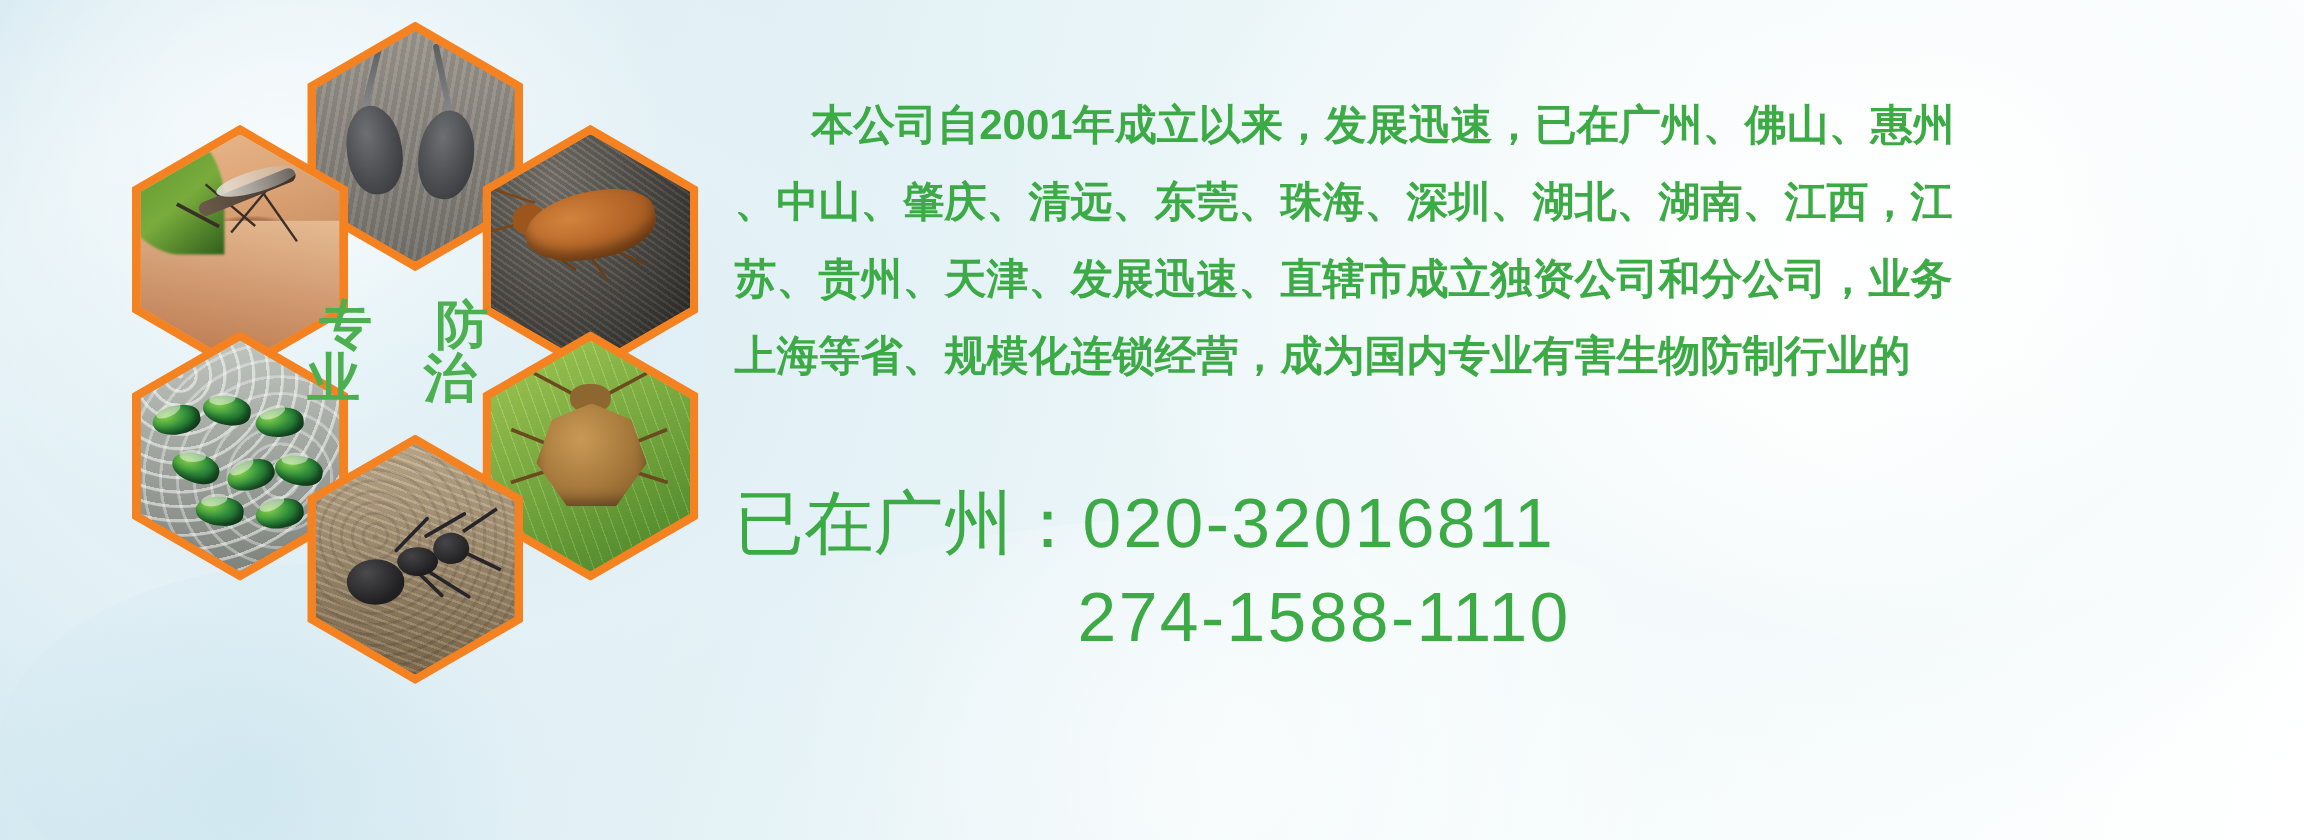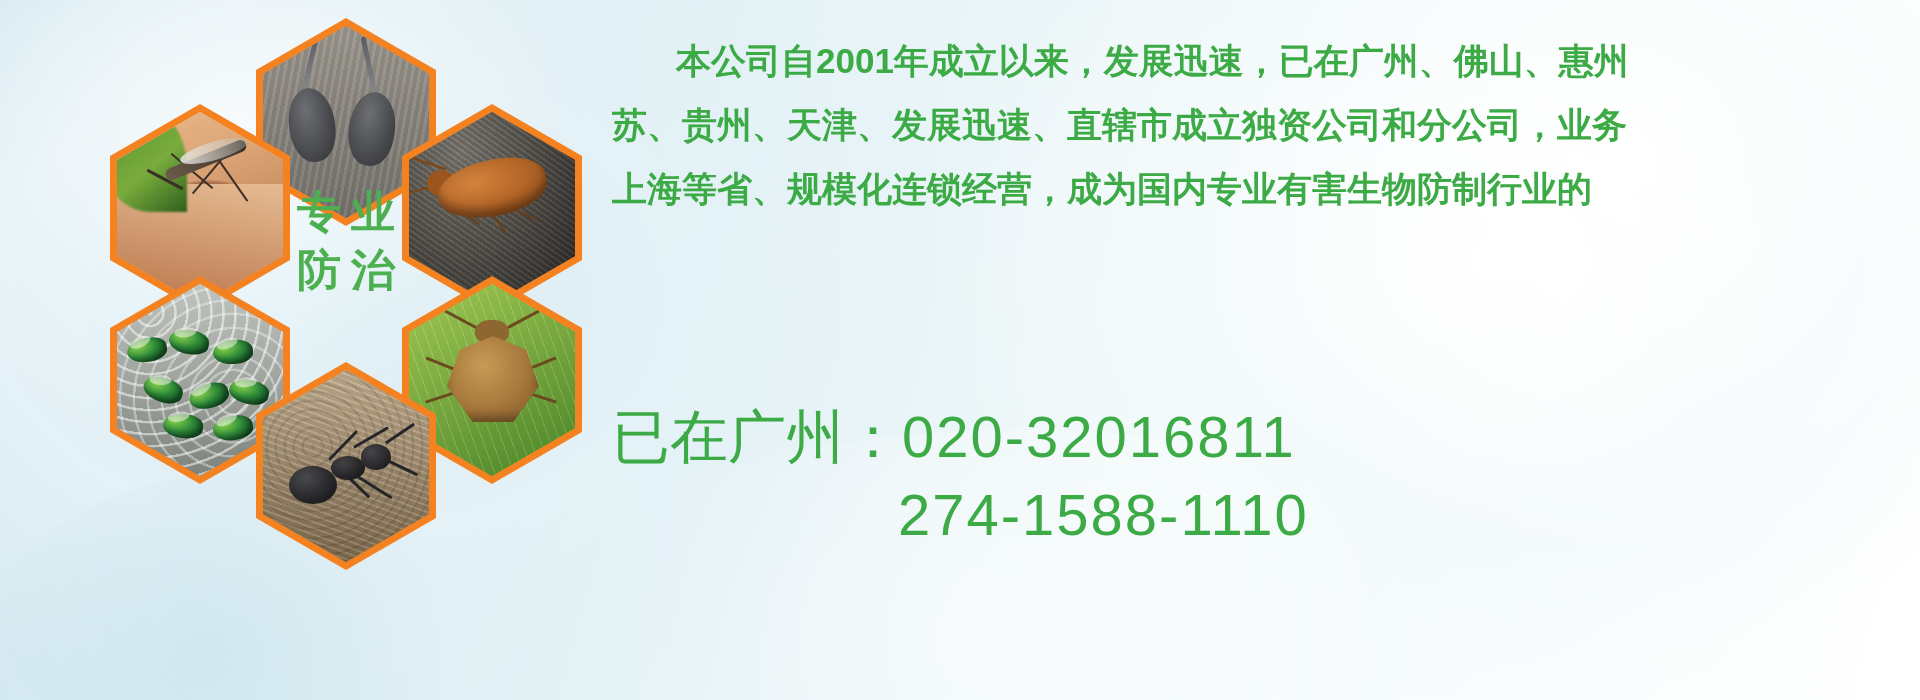--- a/index.html
+++ b/index.html
@@ -46,21 +46,21 @@
   .h-rats    {left:176px;top:10px;}
   .h-mosq    {left:30px;top:96px;}
   .h-roach   {left:322px;top:96px;}
   .h-flies   {left:30px;top:268px;}
   .h-bug     {left:322px;top:268px;}
   .h-ant     {left:176px;top:354px;}
 
   
   .comb-label{
     position:absolute;left:176px;top:182px;width:180px;height:208px;
-    display:flex;flex-direction:column;align-items:center;
+    display:flex;flex-direction:row;align-items:center;justify-content:center;
     gap:14px;
   }
   .comb-label span{
     font-size:44px;font-weight:bold;color:#4cb050;letter-spacing:10px;
     text-indent:10px;line-height:1;
   }
 
   
   .art-mosq{
     background:
@@ -195,21 +195,21 @@
   .copy{
     position:absolute;left:612px;top:34px;width:1300px;
   }
   .copy p{
     margin:0 0 10px 0;
     font-size:35px;line-height:54px;
     color:#3cab46;font-weight:bold;
     letter-spacing:0px;
     white-space:nowrap;
   }
-  .copy p.first{text-indent:64px;}
+  .copy p.first{text-indent:64px;margin-top:44px;}
 
   .contact{
     position:absolute;left:612px;top:398px;width:1300px;
     color:#3cab46;
   }
   .contact .row{
     font-size:58px;line-height:78px;font-weight:normal;white-space:nowrap;
   }
   .contact .row.second{padding-left:286px;}
   .contact .num{letter-spacing:2px;}
@@ -318,20 +318,21 @@
     </div>
 
     <div class="comb-label">
       <span>专业</span>
       <span>防治</span>
     </div>
   </div>
 
   <div class="copy">
     <p class="first">本公司自2001年成立以来，发展迅速，已在广州、佛山、惠州</p>
+    <p>、中山、肇庆、清远、东莞、珠海、深圳、湖北、湖南、江西，江</p>
     <p>苏、贵州、天津、发展迅速、直辖市成立独资公司和分公司，业务</p>
     <p>上海等省、规模化连锁经营，成为国内专业有害生物防制行业的</p>
   </div>
 
   <div class="contact">
     <div class="row"><span>已在广州：</span><span class="num">020-32016811</span></div>
     <div class="row second"><span class="num">274-1588-1110</span></div>
   </div>
 
 </div>

